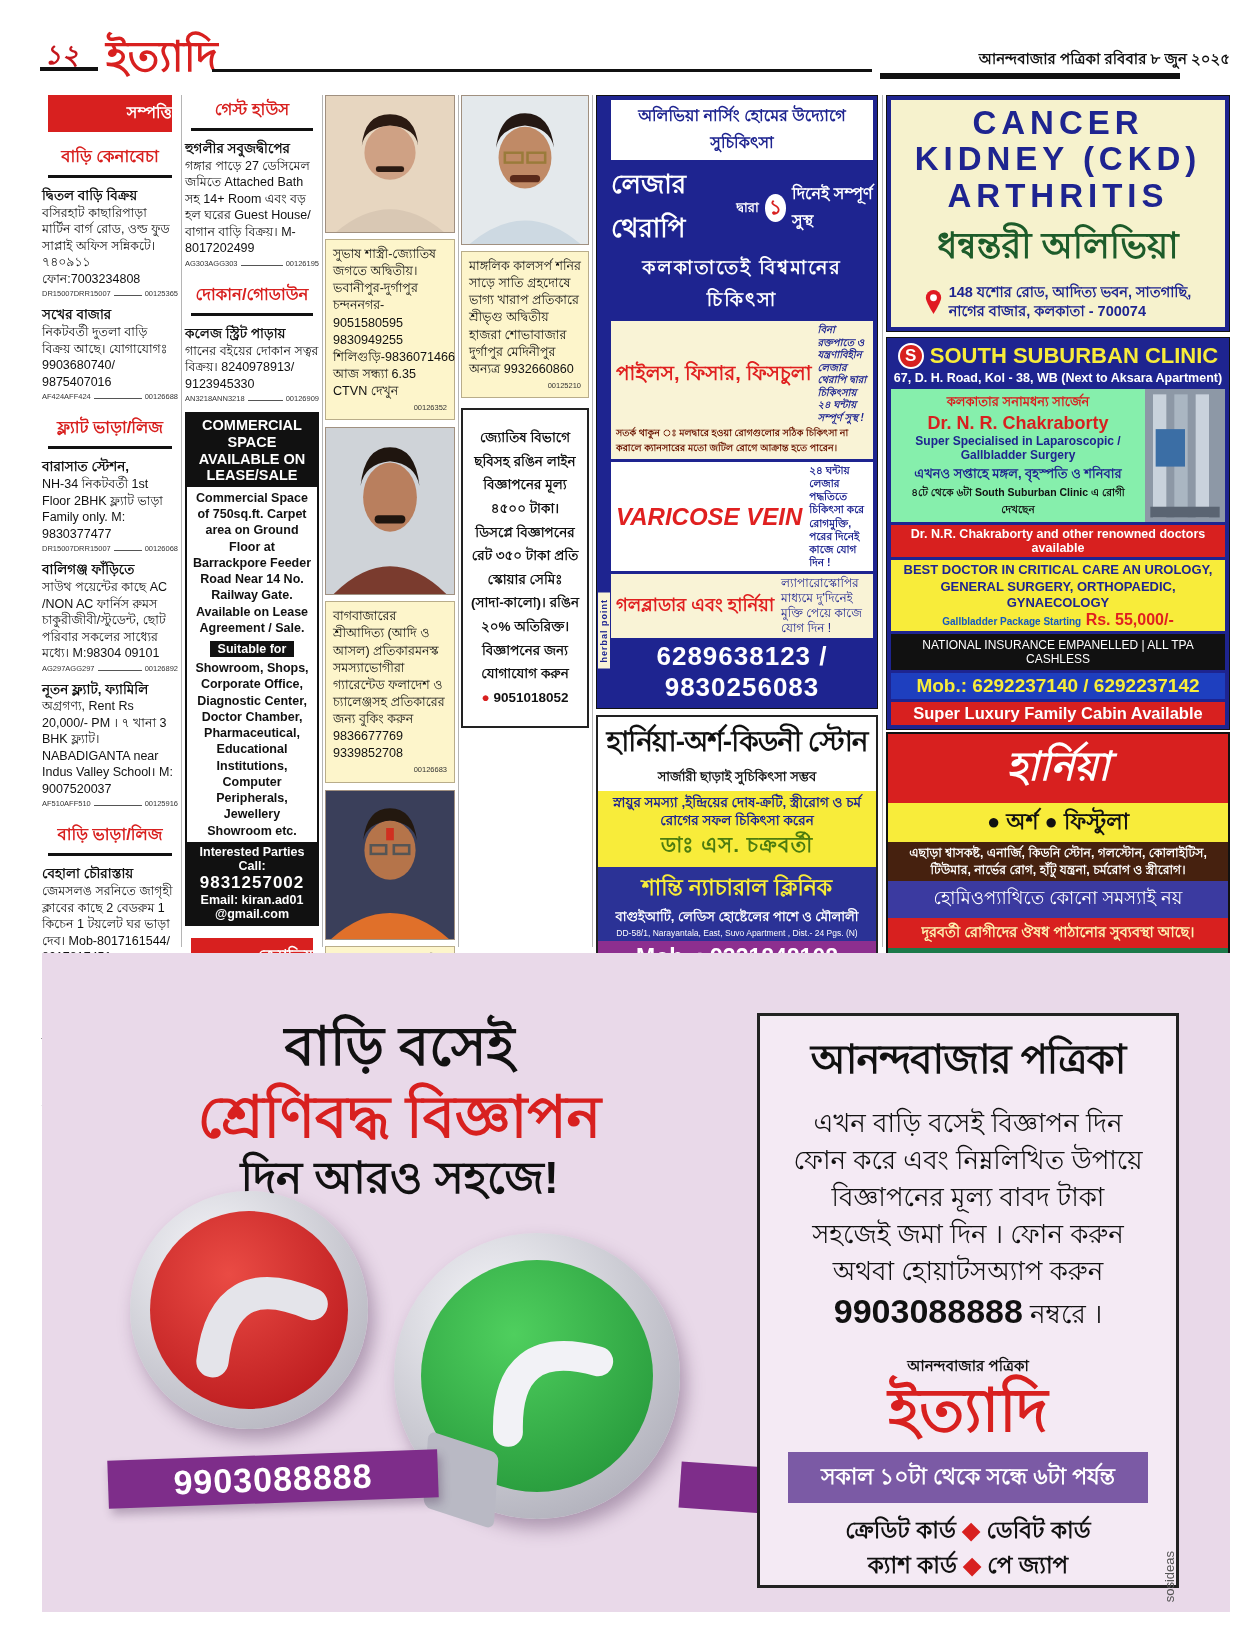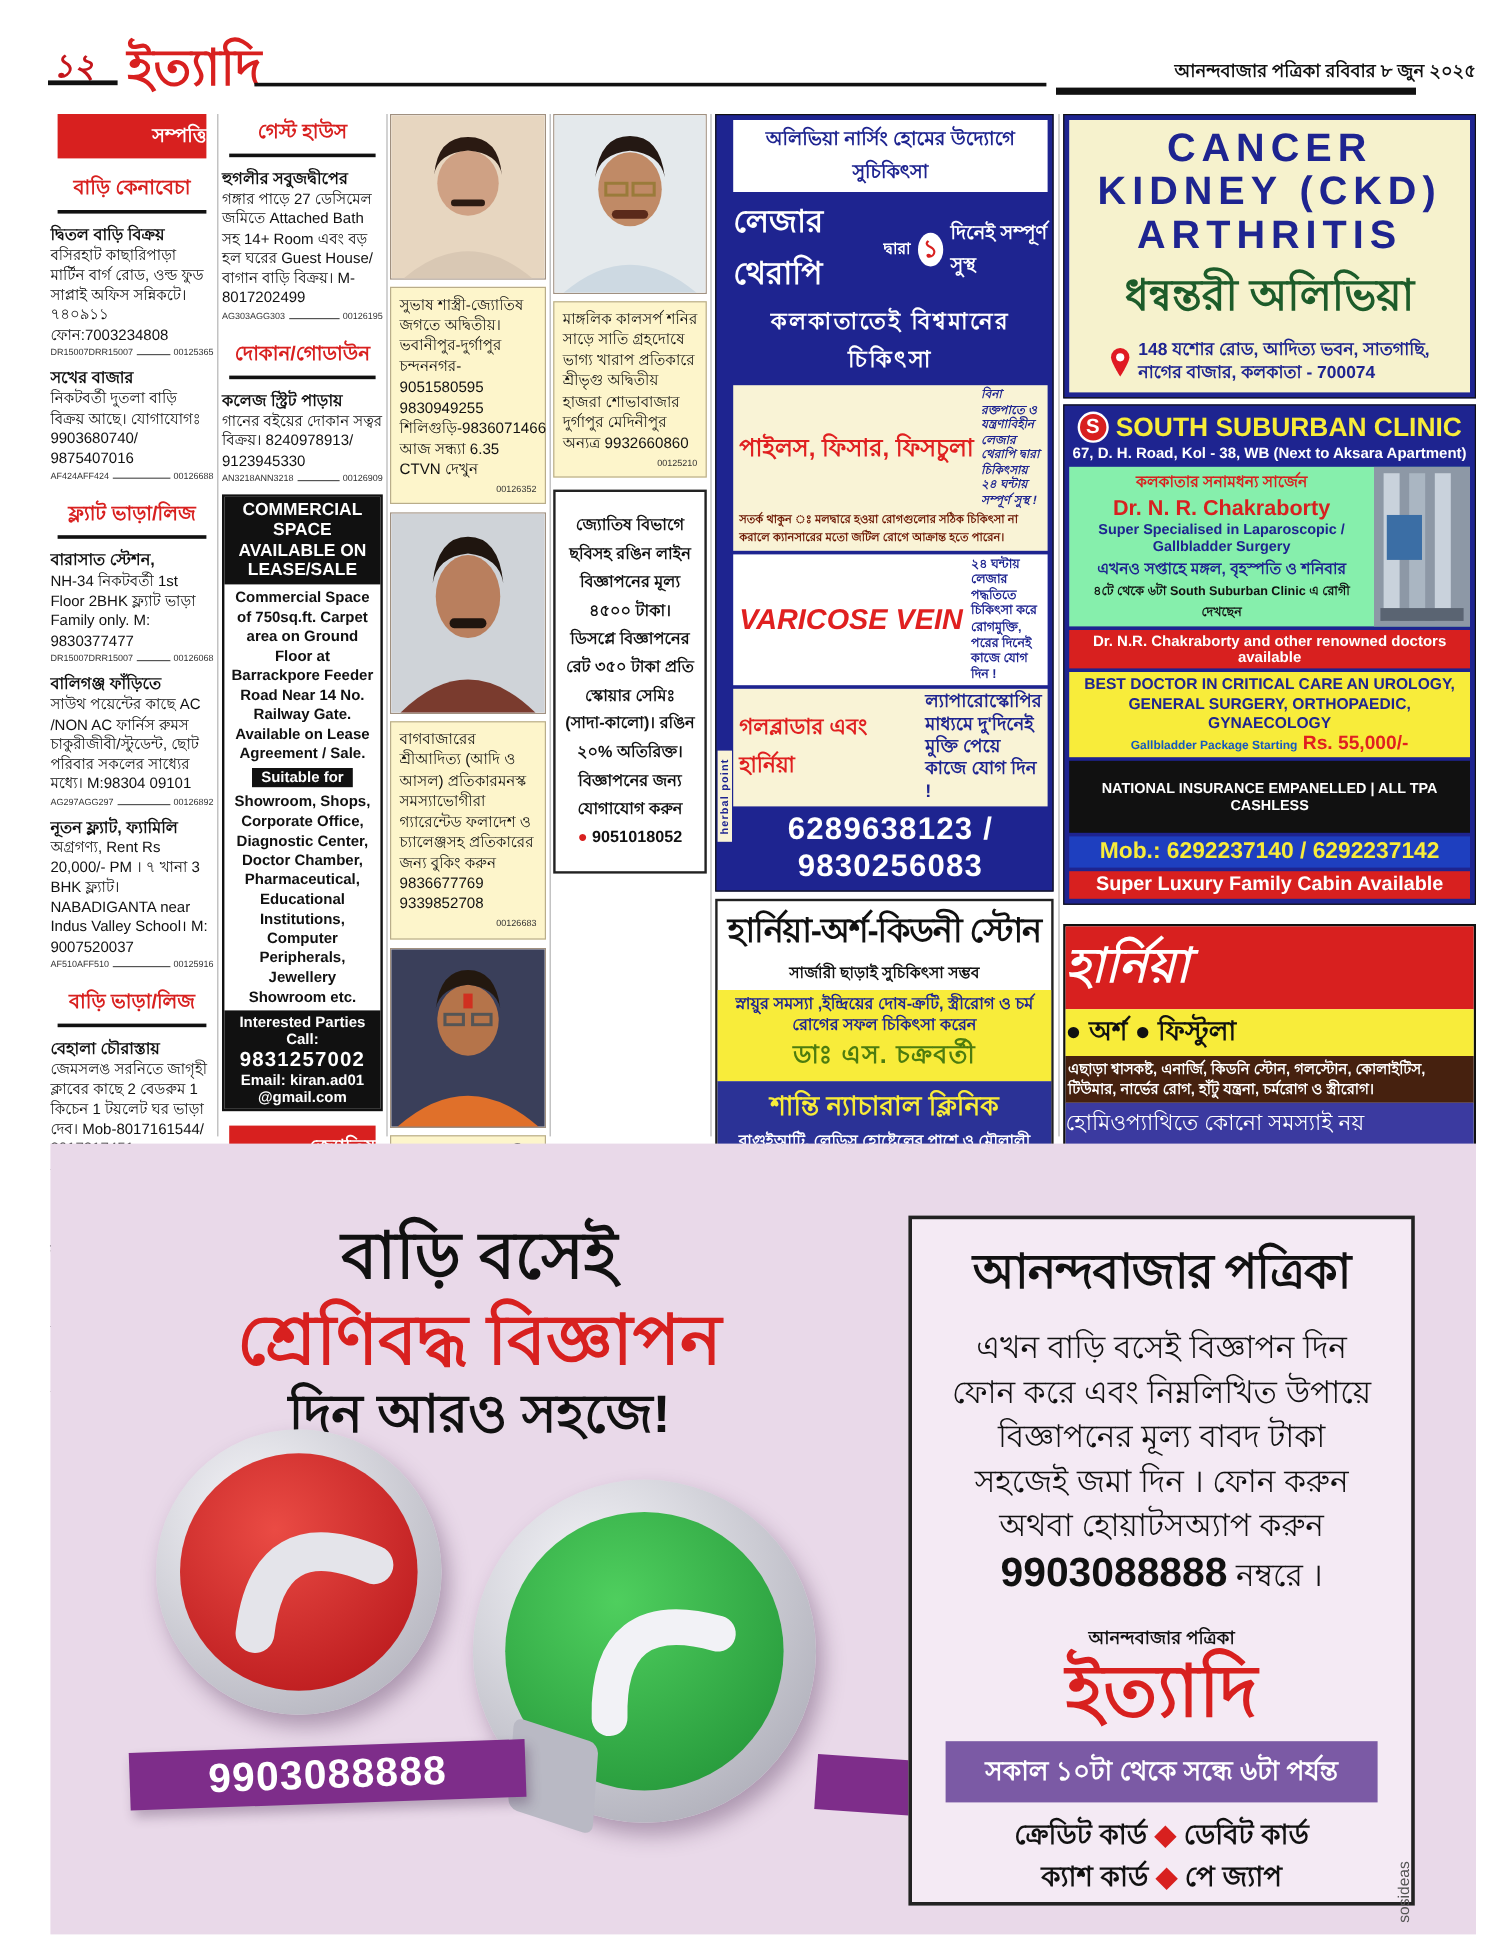--- a/index.html
+++ b/index.html
@@ -45,21 +45,21 @@
   .ol-cream {background:#f9f3d6; color:#1e2490; padding:3px 5px;}
   .ol-piles-row {display:flex; gap:6px; align-items:center;}
   .ol-piles {color:#e02020; font-weight:800; font-size:20px;}
   .ol-pd {font-size:10px; font-style:italic; font-weight:bold; line-height:1.25; flex:1;}
   .ol-warn {font-size:9.5px; margin-top:2px; color:#6b1500; font-weight:bold;}
   .ol-vv-row {background:#fff; display:flex; gap:7px; align-items:center; padding:2px 5px; margin-top:3px;}
   .ol-vv {color:#e02020; font-weight:800; font-size:24px; font-style:italic;}
   .ol-vvd {color:#1e2490; font-size:10.5px; font-weight:bold; flex:1; line-height:1.25;}
   .ol-gb-row {background:#f9f3d6; display:flex; gap:7px; align-items:center; padding:2px 5px; margin-top:3px;}
   .ol-gb {color:#e02020; font-weight:800; font-size:18px;}
-  .ol-gbd {color:#1e2490; font-size:15px; font-weight:bold; flex:1; line-height:1.25;}
+  .ol-gbd {color:#1e2490; font-size:12px; font-weight:normal; flex:1; line-height:1.25;}
   .ol-ph {text-align:center; font-size:26px; font-weight:800; padding-top:3px; letter-spacing:1px;}
   .ol-vert {position:absolute; left:1px; bottom:40px; background:#f9f3d6; color:#1e2490; font-size:9px; font-weight:bold; writing-mode:vertical-rl; transform:rotate(180deg); padding:6px 1px; letter-spacing:1px;}
   .hs {border:2px solid #222; text-align:center; margin-top:6px; background:#fff;}
   .hs-title {font-size:28px; font-weight:800; padding:3px 2px 0; letter-spacing:-1px;}
   .hs-sub {font-size:13px; font-weight:bold; padding-bottom:3px;}
   .hs-yellow {background:#f8ec3a; padding:3px 2px;}
   .hs-y1 {color:#1e2490; font-weight:800; font-size:13.5px; line-height:1.3;}
   .hs-doc {color:#4d7c0f; font-weight:800; font-size:21px; letter-spacing:1px;}
   .hs-blue {background:#2b3296; color:#fff; padding:3px 2px;}
   .hs-clinic {color:#f8ec3a; font-size:22px; font-weight:800;}
@@ -94,24 +94,24 @@
   .ssc-doc {color:#d8201f; font-size:18px; font-weight:800;}
   .ssc-sp {color:#1e2490; font-size:12px; font-weight:800; line-height:1.2;}
   .ssc-b1 {color:#1e2490; font-size:13px; font-weight:bold; margin-top:2px;}
   .ssc-b2 {color:#111; font-size:10.5px; font-weight:bold;}
   .ssc-img {width:80px; flex:0 0 auto;}
   .ssc-red {background:#d8201f; color:#fff; font-weight:bold; font-size:12.5px; text-align:center; padding:2px 0; margin-top:3px;}
   .ssc-yellow {background:#f8ec3a; text-align:center; padding:2px 0; margin-top:3px;}
   .ssc-y1 {color:#1e2490; font-weight:800; font-size:13px; line-height:1.25;}
   .ssc-pkg {font-size:10px; font-weight:800; color:#1558c0;}
   .ssc-price {color:#e02020; font-size:16px; font-weight:800;}
-  .ssc-black {background:#111; color:#fff; font-weight:bold; font-size:12px; text-align:center; padding:16px 0; margin-top:3px;}
+  .ssc-black {background:#111; color:#fff; font-weight:normal; font-size:12px; text-align:center; padding:4px 0; margin-top:3px;}
   .ssc-mob {background:#1e3fbf; color:#f8ec3a; font-weight:800; font-size:19px; text-align:center; padding:2px 0; margin-top:3px;}
   .ssc-cabin {background:#d8201f; color:#fff; font-weight:800; font-size:16.5px; text-align:center; padding:2px 0; margin-top:3px;}
-  .homeo {margin-top:16px; border:2px solid #111; text-align:left;}
+  .homeo {margin-top:2px; border:2px solid #111; text-align:center;}
   .ho-r1 {background:#d8201f; color:#fff; font-size:40px; font-weight:800; font-style:italic; padding:1px 0;}
   .ho-r2 {background:#f8ec3a; color:#111; font-size:22px; font-weight:800; padding:1px 0;}
   .ho-r3 {background:#46210f; color:#fff; font-size:12.3px; font-weight:bold; padding:3px 2px; line-height:1.35;}
   .ho-r4 {background:#3b3aa0; color:#fff; font-size:18px; padding:3px 0;}
   .ho-r5 {background:#d8201f; color:#fdf2b0; font-size:14.5px; font-weight:bold; padding:3px 0;}
   .ho-r6 {background:#1c7a4a; color:#fff; padding:3px 0;}
   .ho-name {font-size:21px; font-weight:800;}
   .ho-deg {font-size:15px; font-weight:800;}
   .ho-r7 {background:#f8ec3a; color:#111; font-size:12.3px; font-weight:bold; padding:2px 0; line-height:1.4;}
   .ho-r8 {background:#8d2f8f; color:#f8ec3a; font-size:24px; font-weight:800; padding:2px 0; letter-spacing:2px;}

